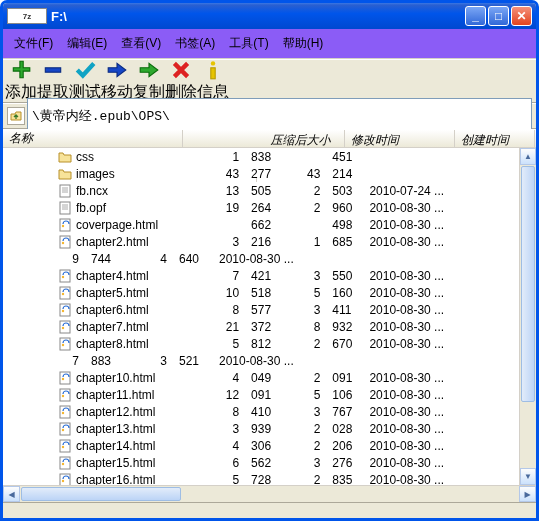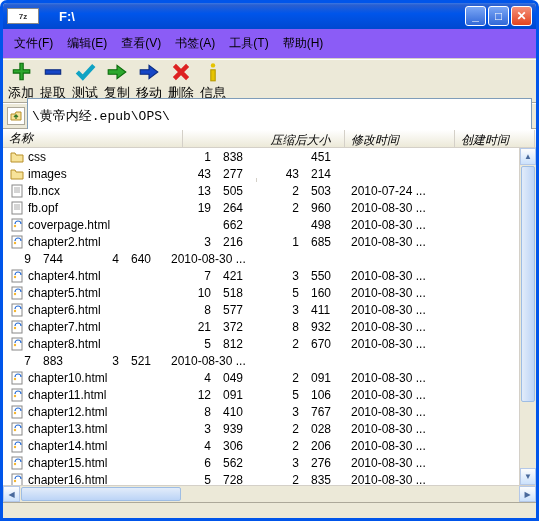--- a/index.html
+++ b/index.html
@@ -1,37 +1,37 @@
 <!DOCTYPE html>
 <html><head>
 <meta charset="utf-8">
 <style>
 * { margin: 0; padding: 0; box-sizing: border-box; font-family: "Tahoma", "SimSun", sans-serif; font-size: 12px; }
 body { background: #fff; }
 .window { width: 539px; height: 521px; border: 3px solid #0055EA; border-radius: 7px 7px 0 0; background: #ECE9D8; display: flex; flex-direction: column; overflow: hidden; }
 .titlebar { height: 26px; background: linear-gradient(to bottom, #3b77e3 0%, #2a5fd0 8%, #0055EA 40%, #0048d0 100%); display: flex; align-items: center; padding: 0 4px; color: #fff; font-weight: bold; }
-.titlebar .icon { width: 32px; height: 16px; background: #fff; border: 1px solid #888; margin-right: 20px; display:flex; align-items:center; justify-content:center; font-size:8px; color:#333;}
+.titlebar .icon { width: 40px; height: 16px; background: #fff; border: 1px solid #888; margin-right: 4px; display:flex; align-items:center; justify-content:center; font-size:8px; color:#333;}
 .titlebar .title { flex: 1; font-size: 13px; }
 .winbtns { display: flex; gap: 2px; }
 .winbtn { width: 21px; height: 20px; border: 1px solid #fff; border-radius: 3px; display: flex; align-items: center; justify-content: center; font-weight: bold; font-size: 12px; color: #fff; }
 .winbtn.min, .winbtn.max { background: linear-gradient(to bottom,#7ba7f5,#3168d8); }
 .winbtn.close { background: linear-gradient(to bottom,#f59079,#e2431f); }
 .menubar { height: 30px; background: #8b5cf6; display: flex; align-items: center; padding: 2px 4px; border-bottom: 1px solid #d4d0c8; }
 .menubar span { padding: 2px 7px; cursor: default; }
 .toolbar { height: 44px; background: #ECE9D8; border-top: 1px solid #fff; border-bottom: 1px solid #aca899; display: flex; padding: 1px 2px; }
 .toolbtn { width: 32px; display: flex; flex-direction: column; align-items: center; justify-content: center; gap:1px; }
 .toolbtn .ico { width: 22px; height: 22px; display:flex; align-items:center; justify-content:center; }
-.toolbtn .lbl { font-size: 13px; }
+.toolbtn .lbl { font-size: 16px; }
 .pathbar { height: 26px; background: #ECE9D8; border-top:1px solid #fff; border-bottom: 1px solid #aca899; display: flex; align-items: center; padding: 2px 4px; gap:2px; }
 .pathbar .picon { width:18px; height:18px; border:1px solid #aca899; background:#fff; display:flex; align-items:center; justify-content:center; }
 .pathbar input { flex:1; height:36px; border:1px solid #7f9db9; padding: 0 4px; font-family: "Courier New", monospace; font-size: 13px; background:#fff; }
 .listarea { flex:1; display:flex; flex-direction:column; background:#fff; border-top:1px solid #fff; position:relative; overflow:hidden; }
 .headerrow { height: 18px; background: linear-gradient(to bottom,#fff,#ECE9D8); border-bottom:1px solid #d4d0c8; display:flex;font-style:italic; }
 .headerrow .col { border-right:1px solid #d4d0c8; padding: 2px 6px; color:#000; font-size:12px; overflow:hidden; white-space:nowrap; }
-.rows { flex:1; overflow:hidden; font-family: "Courier New", monospace; font-size: 13px; }
+.rows { flex:1; overflow:hidden; font-family: "Courier New", monospace; font-size: 13px; padding-left: 48px; }
 .row { height: 17px; display:flex; align-items:center; }
 .row .cell { padding: 0 6px; white-space:nowrap; overflow:hidden; }
 .col-name { width: 180px; display:flex; align-items:center; gap:3px; }
 .col-size1 { width: 34px; text-align:right; }
 .col-size2 { width: 40px; text-align:left; }
 .col-comp1 { width: 48px; text-align:right; }
 .col-comp2 { width: 40px; text-align:left; }
 .col-mtime { width: 110px; }
 .col-ctime { width: 80px; }
 .headerrow .col-size { width:74px; text-align:center;margin-top:48px; }
@@ -93,32 +93,32 @@
       <span class="ico">
           <svg viewBox="0 0 20 20">
             <path d="M3 10l5 5L18 4" fill="none" stroke="#10a3c4" stroke-width="4"></path>
           </svg>
         </span>
       <span class="lbl">测试</span>
     </div>
     <div class="toolbtn">
       <span class="ico">
           <svg viewBox="0 0 20 20">
+            <path d="M2 8h8V4l8 6-8 6v-4H2z" fill="#1646c6" stroke="#0a2a80"></path>
+          </svg>
+        </span>
+      <span class="lbl">移动</span>
+    </div>
+    <div class="toolbtn">
+      <span class="ico">
+          <svg viewBox="0 0 20 20">
             <path d="M2 8h8V4l8 6-8 6v-4H2z" fill="#2ea82e" stroke="#0a6b0a"></path>
           </svg>
         </span>
       <span class="lbl">复制</span>
-    </div>
-    <div class="toolbtn">
-      <span class="ico">
-          <svg viewBox="0 0 20 20">
-            <path d="M2 8h8V4l8 6-8 6v-4H2z" fill="#1646c6" stroke="#0a2a80"></path>
-          </svg>
-        </span>
-      <span class="lbl">移动</span>
     </div>
     <div class="toolbtn">
       <span class="ico">
           <svg viewBox="0 0 20 20">
             <path d="M4 4l12 12M16 4L4 16" stroke="#d22" stroke-width="4"></path>
           </svg>
         </span>
       <span class="lbl">删除</span>
     </div>
     <div class="toolbtn">

